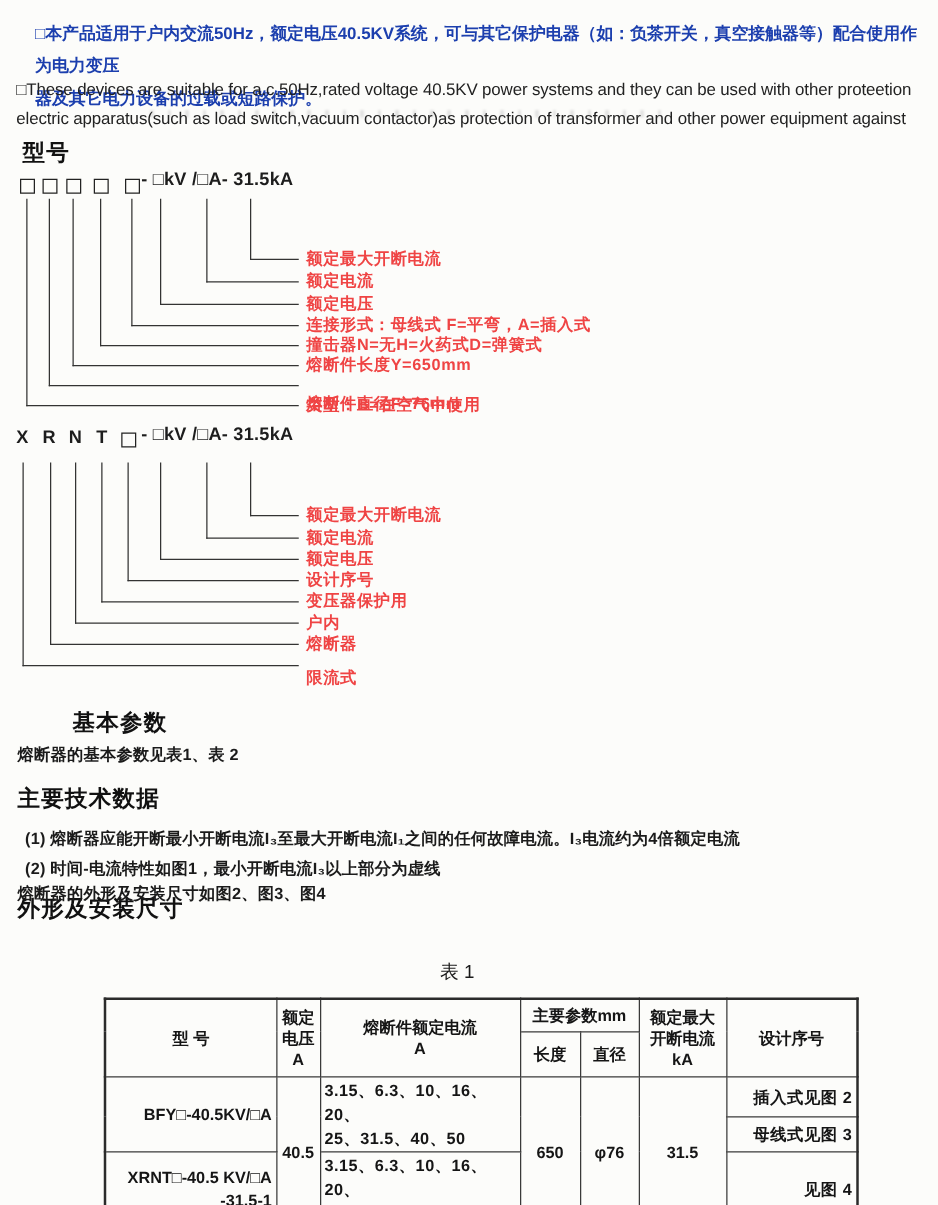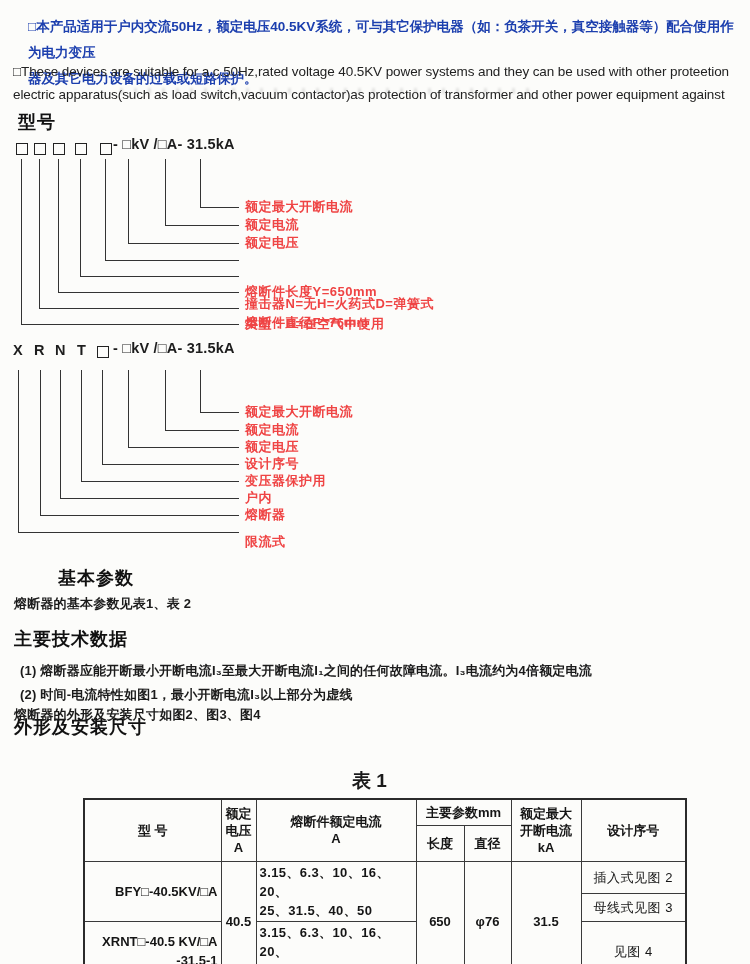--- a/index.html
+++ b/index.html
@@ -23,35 +23,35 @@
   .body-line{font-size:13px;font-weight:700;color:#1b1b1b;letter-spacing:.2px;}
   
   .diagram{left:0;width:750px;}
   .code-box{position:absolute;width:10px;height:10px;border:1.6px solid #222;background:transparent;}
   .code-letter{position:absolute;font-size:14.5px;font-weight:600;color:#1d1d1d;}
   .code-suffix{position:absolute;font-size:14.5px;font-weight:600;color:#1d1d1d;letter-spacing:.2px;}
   .connector{position:absolute;border-left:1.5px solid #333;border-bottom:1.5px solid #333;}
   .branch-label{position:absolute;left:245px;font-size:13px;font-weight:700;color:#ef4444;
     letter-spacing:.5px;white-space:nowrap;}
   
-  .tbl-caption{left:352px;top:768px;font-size:19px;font-weight:700;}
+  .tbl-caption{left:352px;top:768px;font-size:15px;font-weight:400;}
   table.params{position:absolute;left:83px;top:798px;width:602px;
     border-collapse:collapse;table-layout:fixed;
     border:2px solid #2b2b2b;font-size:13px;color:#151515;}
   table.params th,table.params td{border:1.2px solid #3a3a3a;padding:1px 3px;}
   table.params th{font-weight:700;text-align:center;vertical-align:middle;line-height:17px;}
   table.params td{vertical-align:middle;line-height:19px;}
   .c-model{width:137px;} .c-volt{width:35px;} .c-curr{width:160px;}
   .c-len{width:48px;} .c-dia{width:47px;} .c-brk{width:70px;} .c-shape{width:105px;}
   .row-h1{height:26px;} .row-h2{height:36px;}
   .row-b1{height:27px;} .row-b2{height:23px;} .row-b3{height:44px;}
   td.model-cell{text-align:right;padding-left:5px;font-weight:600;white-space:pre-line;line-height:18px;}
   td.num-cell{text-align:center;font-weight:600;}
   td.curr-cell{text-align:left;padding-left:9px;font-weight:600;white-space:pre-line;line-height:19px;letter-spacing:.4px;}
-  td.shape-cell{text-align:center;padding-left:10px;font-weight:400;letter-spacing:.5px;}
+  td.shape-cell{text-align:right;padding-left:10px;font-weight:700;letter-spacing:.5px;}
 </style>
 </head>
 <body>
 
 <div class="abs intro-cn">□本产品适用于户内交流50Hz，额定电压40.5KV系统，可与其它保护电器（如：负茶开关，真空接触器等）配合使用作为电力变压
 器及其它电力设备的过载或短路保护。</div>
 <div class="abs intro-en">□These devices are suitable for a.c.50Hz,rated voltage 40.5KV power systems and they can be used with other proteetion
 electric apparatus(such as load switch,vacuum contactor)as protection of transformer and other power equipment against</div>
 <div class="abs erased"></div>
 
@@ -70,21 +70,22 @@
   <div class="connector" style="left:128px;top:24px;width:110px;height:84px;"></div>
   <div class="connector" style="left:105px;top:24px;width:133px;height:101px;"></div>
   <div class="connector" style="left:80px;top:24px;width:158px;height:117px;"></div>
   <div class="connector" style="left:58px;top:24px;width:180px;height:133px;"></div>
   <div class="connector" style="left:39px;top:24px;width:199px;height:149px;"></div>
   <div class="connector" style="left:21px;top:24px;width:217px;height:165px;"></div>
 
   <div class="branch-label" style="top:63px;">额定最大开断电流</div>
   <div class="branch-label" style="top:81px;">额定电流</div>
   <div class="branch-label" style="top:99px;">额定电压</div>
-  <div class="branch-label" style="top:132px;margin-top:28px;">撞击器N=无H=火药式D=弹簧式</div>
+  <div class="branch-label" style="top:116px;">连接形式：母线式 F=平弯，A=插入式</div>
+  <div class="branch-label" style="top:132px;">撞击器N=无H=火药式D=弹簧式</div>
   <div class="branch-label" style="top:148px;">熔断件长度Y=650mm</div>
   <div class="branch-label" style="top:179px;">熔断件直径F=76mm</div>
   <div class="branch-label" style="top:180px;">类型：B=在空气中使用</div>
 </div>
 
 <div class="abs diagram" style="top:340px;height:212px;">
   <span class="code-letter" style="left:13px;top:2px;">X</span>
   <span class="code-letter" style="left:34px;top:2px;">R</span>
   <span class="code-letter" style="left:55px;top:2px;">N</span>
   <span class="code-letter" style="left:77px;top:2px;">T</span>

